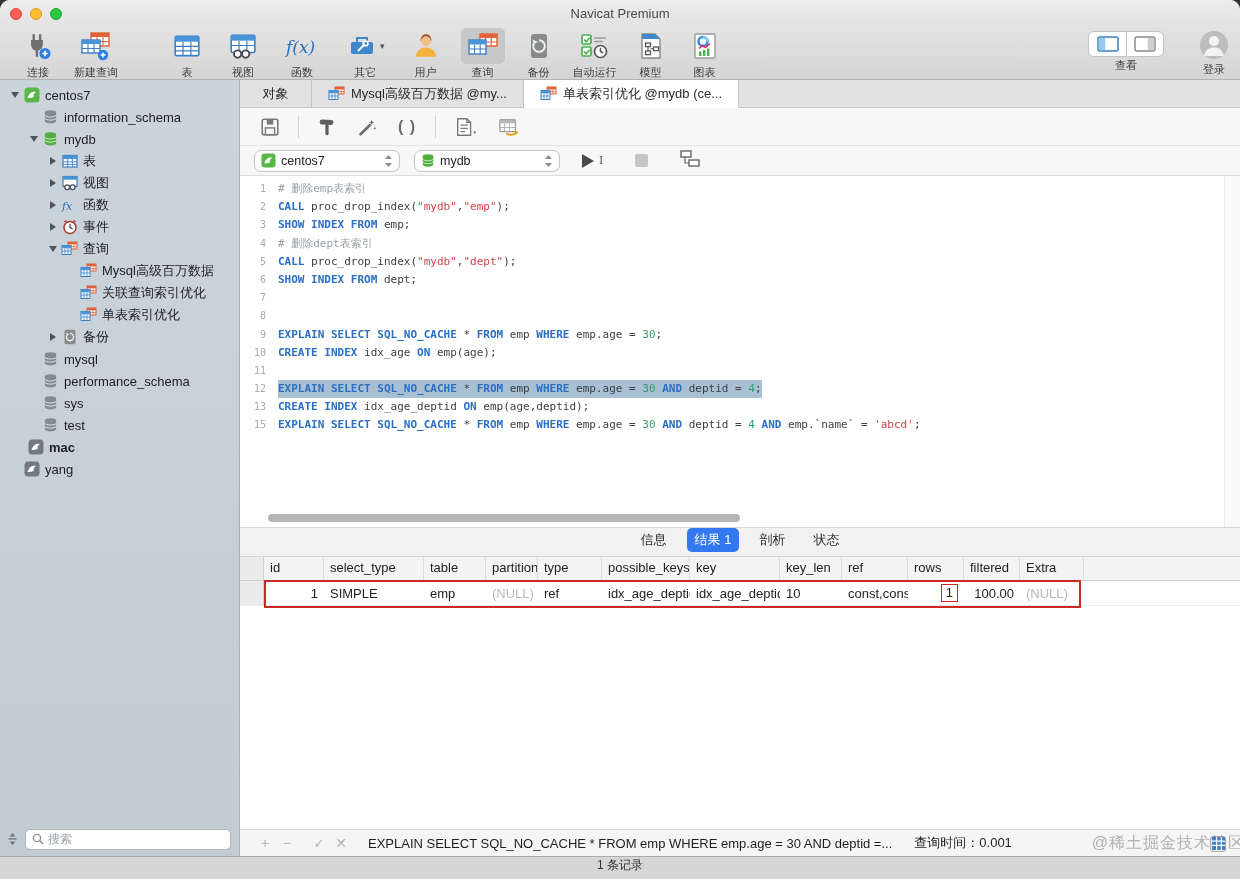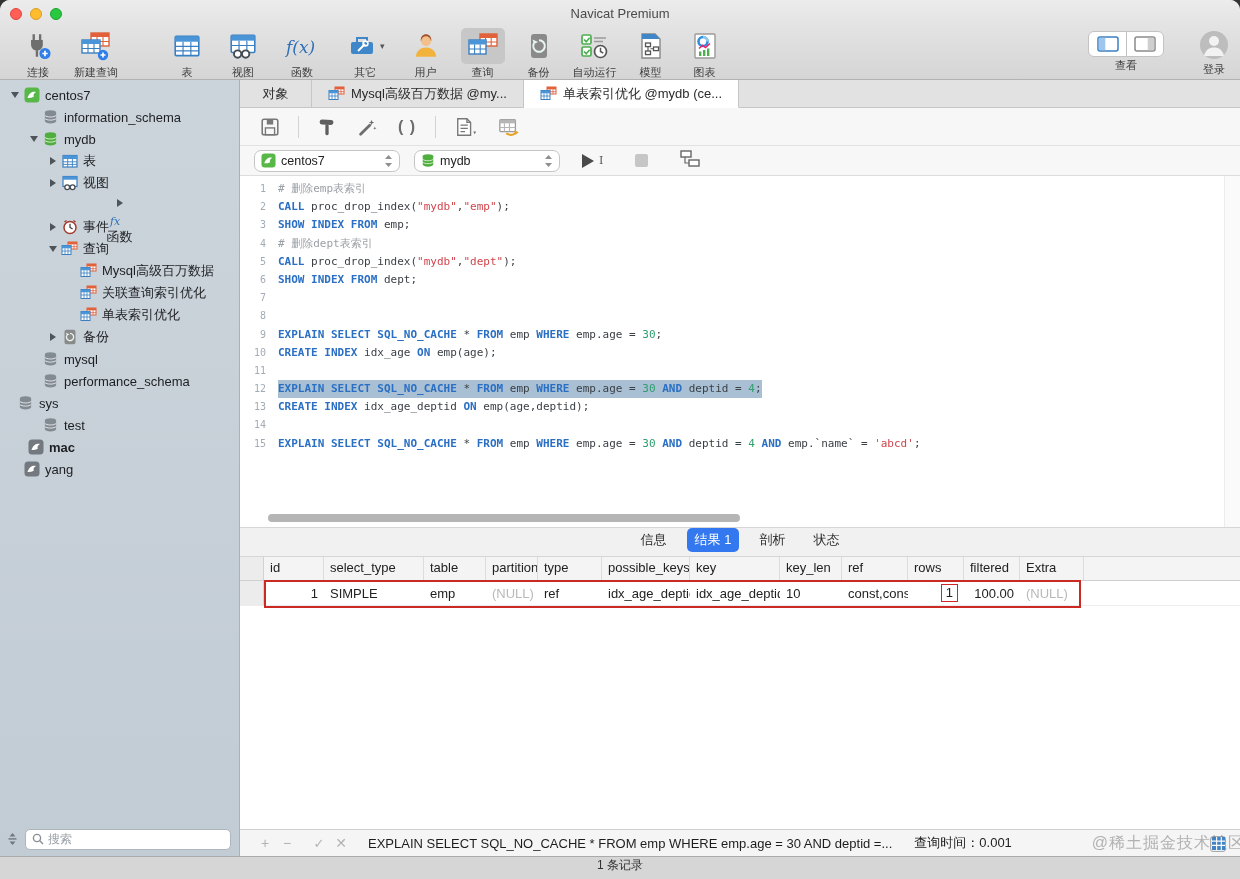--- a/index.html
+++ b/index.html
@@ -378,21 +378,21 @@
           <span class="tree-icon">
             <svg width="16" height="16" viewBox="0 0 16 16">
               <rect x="1" y="1.5" width="14" height="10" fill="#fff" stroke="#3a7fc2" stroke-width="1.2"></rect>
               <rect x="1" y="1.5" width="14" height="3.2" fill="#4a95d8"></rect>
               <circle cx="5.2" cy="12.2" r="2.4" fill="#fff" stroke="#454c52" stroke-width="1.3"></circle>
               <circle cx="10.6" cy="12.2" r="2.4" fill="#fff" stroke="#454c52" stroke-width="1.3"></circle>
             </svg>
           </span>
           <span>视图</span>
         </div>
-        <div class="tree-row" style=" flex-direction: column;">
+        <div class="tree-row" style="padding-left: 44px;">
           <span class="arr-slot">
             <span class="arr-right"></span>
           </span>
           <span class="tree-icon">
             <svg width="17" height="16" viewBox="0 0 17 16">
               <text x="1" y="12.5" font-family="DejaVu Serif,serif" font-style="italic" font-size="11" fill="#2f6fb8">fx</text>
             </svg>
           </span>
           <span>函数</span>
         </div>
@@ -495,21 +495,21 @@
           <span class="arr-slot"></span>
           <span class="tree-icon">
             <svg width="15" height="16" viewBox="0 0 16 16">
               <ellipse cx="8" cy="3" rx="6" ry="2.3" fill="#838b92"></ellipse>
               <path d="M2 3v9.6c0 1.3 2.7 2.3 6 2.3s6-1 6-2.3V3" fill="#838b92"></path>
               <path d="M2 6.3c1 1 3.2 1.7 6 1.7s5-.7 6-1.7M2 9.6c1 1 3.2 1.7 6 1.7s5-.7 6-1.7" stroke="#e6e9eb" stroke-width="1" fill="none"></path>
             </svg>
           </span>
           <span>performance_schema</span>
         </div>
-        <div class="tree-row" style="">
+        <div class="tree-row" style="padding-left: 25px;">
           <span class="arr-slot"></span>
           <span class="tree-icon">
             <svg width="15" height="16" viewBox="0 0 16 16">
               <ellipse cx="8" cy="3" rx="6" ry="2.3" fill="#838b92"></ellipse>
               <path d="M2 3v9.6c0 1.3 2.7 2.3 6 2.3s6-1 6-2.3V3" fill="#838b92"></path>
               <path d="M2 6.3c1 1 3.2 1.7 6 1.7s5-.7 6-1.7M2 9.6c1 1 3.2 1.7 6 1.7s5-.7 6-1.7" stroke="#e6e9eb" stroke-width="1" fill="none"></path>
             </svg>
           </span>
           <span>sys</span>
         </div>
@@ -721,24 +721,20 @@
             <span class="gutter">11</span>
             <span class="line-text"></span>
           </div>
           <div class="code-line">
             <span class="gutter">12</span>
             <span class="line-text sel"><span class="tk-k">EXPLAIN SELECT SQL_NO_CACHE</span><span class="tk-p"> * </span><span class="tk-k">FROM</span><span class="tk-p"> emp </span><span class="tk-k">WHERE</span><span class="tk-p"> emp.age = </span><span class="tk-n">30</span><span class="tk-p"> </span><span class="tk-k">AND</span><span class="tk-p"> deptid = </span><span class="tk-n">4</span><span class="tk-p">;</span></span>
           </div>
           <div class="code-line">
             <span class="gutter">13</span>
             <span class="line-text"><span class="tk-k">CREATE INDEX</span><span class="tk-p"> idx_age_deptid </span><span class="tk-k">ON</span><span class="tk-p"> emp(age,deptid);</span></span>
-          </div>
-          <div class="code-line">
-            <span class="gutter">14</span>
-            <span class="line-text"></span>
           </div>
           <div class="code-line">
             <span class="gutter">15</span>
             <span class="line-text"><span class="tk-k">EXPLAIN SELECT SQL_NO_CACHE</span><span class="tk-p"> * </span><span class="tk-k">FROM</span><span class="tk-p"> emp </span><span class="tk-k">WHERE</span><span class="tk-p"> emp.age = </span><span class="tk-n">30</span><span class="tk-p"> </span><span class="tk-k">AND</span><span class="tk-p"> deptid = </span><span class="tk-n">4</span><span class="tk-p"> </span><span class="tk-k">AND</span><span class="tk-p"> emp.`name` = </span><span class="tk-s">'abcd'</span><span class="tk-p">;</span></span>
           </div>
         </div>
       <div class="editor-rail"></div>
       <div class="hscroll"></div>
     </div>
 

